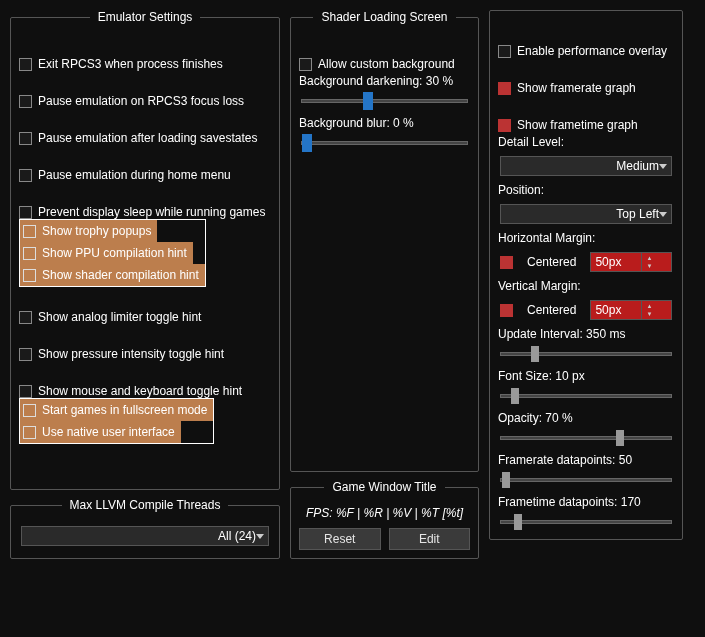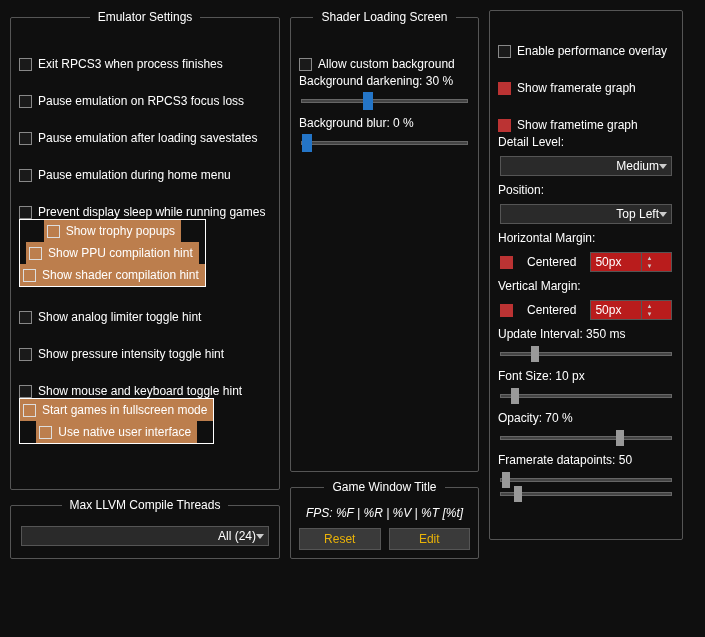--- a/index.html
+++ b/index.html
@@ -16,40 +16,40 @@
   .col3 { width: 194px; }
   .perf { height: 530px; }
 
   .chk-row { display: flex; align-items: flex-end; gap: 6px; height: 22px; margin-top: 15px; }
   .chk { width: 13px; height: 13px; border: 1px solid #888; background: #1a1a1a; cursor:pointer; flex-shrink:0;}
   .chk.red { background: #b33; border-color:#b33;}
   .chk-row span { white-space: nowrap; }
   
   .hl { display:inline-flex; padding: 0 6px 0 0; align-items:center; height:22px; background:#bc7e4d; }
   .hl .chk { margin-left:3px; margin-right:6px; border-color:#ddd; background:transparent;}
-  .hlgroup { display:flex; flex-direction:column; align-items:center; border:1px solid #fff; width:fit-content; margin-bottom:4px;}
+  .hlgroup { display:flex; flex-direction:column; align-items:flex-start; border:1px solid #fff; width:fit-content; margin-bottom:4px;}
   
   .label-line { height:20px; display:flex; align-items:center; }
   
   .slider-track { height:4px; background:#444; border:1px solid #666; position:relative; margin: 8px 2px 10px 2px;}
   .slider-thumb { width:10px; height:18px; background:#2475c7; position:absolute; top:-8px; transform:translateX(-50%);}
   .slider-thumb.grey { background:#999; width:8px; height:16px; top:-7px;}
   
   .combo { height:20px; background:#2a2a2a; border:1px solid #555; display:flex; align-items:center; justify-content:flex-end; padding:0 4px 0 6px; cursor:pointer; margin:4px 2px;}
   .combo .caret { border-left:4px solid transparent; border-right:4px solid transparent; border-top:5px solid #ccc;}
   
   .margin-row { display:flex; align-items:center; gap:14px; margin:4px 2px;}
   .margin-row .spin { display:flex; align-items:center; border:1px solid #555; background:#b91c1c; height:20px; flex:1;}
   .margin-row .spin input { background:transparent; border:none; color:#fff; width:50px; padding-left:4px; font-size:12px;}
   .margin-row .spin .btns { display:flex; flex-direction:column; border-left:1px solid #555; height:100%; justify-content:center;}
   .margin-row .spin .btns div { width:14px; height:8px; display:flex; align-items:center; justify-content:center; font-size:6px; cursor:pointer; color:#ccc;}
   
   .fps-text { text-align:center; margin:2px 0 8px 0;font-style:italic;}
   .btn-row { display:flex; gap:8px;}
-  .btn { flex:1; height:22px; background:#3a3a3a; border:1px solid #555; color:#eab308; display:flex; align-items:center; justify-content:center; cursor:pointer;}
+  .btn { flex:1; height:22px; background:#3a3a3a; border:1px solid #555; color:#e5e5e5; display:flex; align-items:center; justify-content:center; cursor:pointer;}
 </style>
 </head>
 <body>
 
 <div class="columns">
 
   <div class="col1">
     <fieldset class="emu">
       <legend>Emulator Settings</legend>
       <div id="emu-items">
@@ -203,18 +203,19 @@
           <div class="slider-thumb grey" style="left:8%"></div>
         </div>
       <div class="label-line">Opacity: 70 %</div>
       <div class="slider-track">
           <div class="slider-thumb grey" style="left:70%"></div>
         </div>
       <div class="label-line">Framerate datapoints: 50</div>
       <div class="slider-track">
           <div class="slider-thumb grey" style="left:3%"></div>
         </div>
+      <div class="label-line">Frametime datapoints: 170</div>
       <div class="slider-track">
           <div class="slider-thumb grey" style="left:10%"></div>
         </div>
     </fieldset>
   </div>
 </div>
 
 </body></html>

